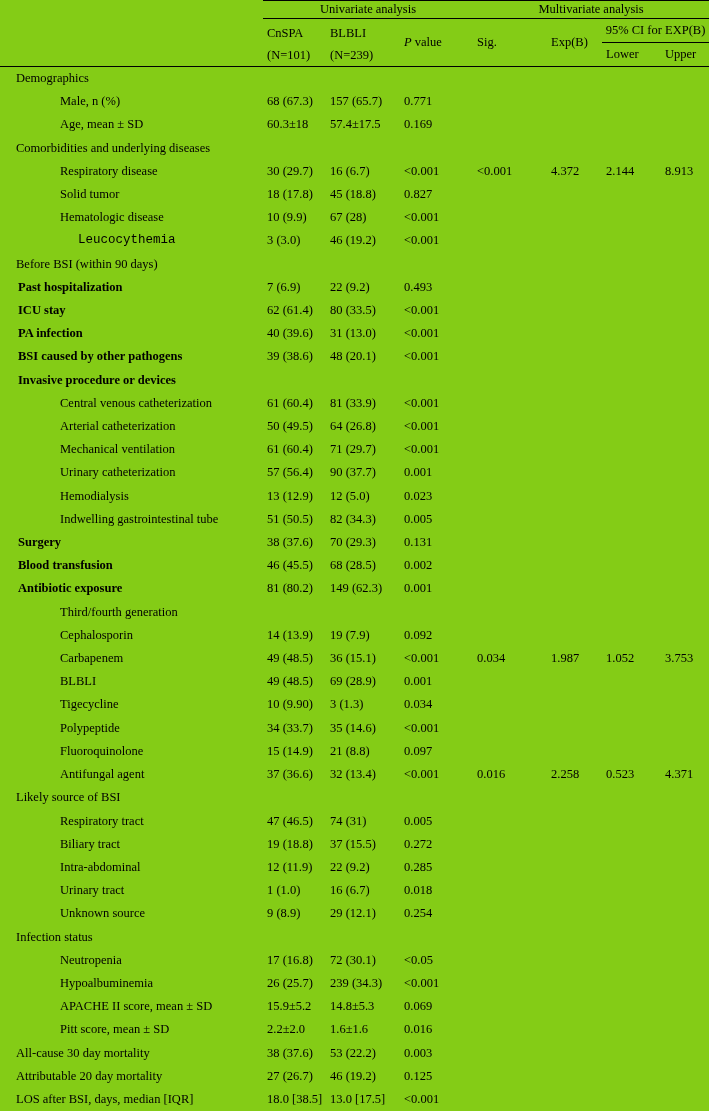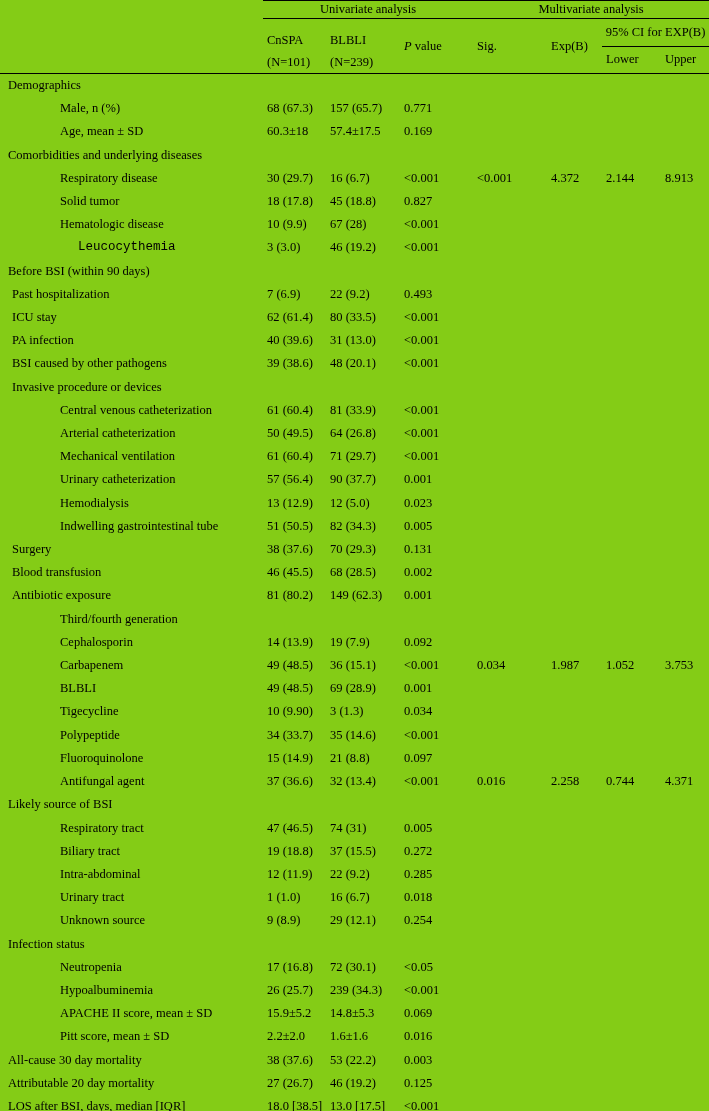--- a/index.html
+++ b/index.html
@@ -31,39 +31,39 @@
     overflow: hidden;
   }
   thead th { vertical-align: middle; }
   .group {
     border-top: 1px solid #000000;
     border-bottom: 1px solid #000000;
     text-align: center;
     height: 17px;
   }
   .head-bottom { border-bottom: 1px solid #000000; }
-  .two-line { vertical-align: top; padding-top: 10px; }
+  .two-line { vertical-align: top; padding-top: 3px; }
   .two-line div { height: 22px; line-height: 22px; padding-left: 4px; }
   .mid { vertical-align: middle; padding-left: 4px; }
   .ci-head {
     text-align: center;
     border-bottom: 1px solid #000000;
     height: 22px;
     vertical-align: middle;
   }
   .sub-head { height: 22px; padding-left: 4px; vertical-align: middle; }
   .it { font-style: italic; }
   tbody td {
     height: 23.2px;
     line-height: 23.2px;
     vertical-align: middle;
   }
   td.val { padding-left: 4px; }
-  td.lbl.i0 { padding-left: 8px; }
-  td.lbl.i1 { padding-left: 12px; }
+  td.lbl.i0 { padding-left: 16px; }
+  td.lbl.i1 { padding-left: 18px; font-weight: bold; }
   td.lbl.i2 { padding-left: 60px; margin-left: 8px; }
   td.lbl.i3 { padding-left: 78px; font-family: Liberation Mono, monospace; }
 </style>
 </head>
 <body>
 
 <div class="page">
   <table>
     <colgroup>
       <col style="width:263px">
@@ -401,21 +401,21 @@
           <td class="val"></td>
           <td class="val"></td>
         </tr>
         <tr>
           <td class="lbl i2">Antifungal agent</td>
           <td class="val">37 (36.6)</td>
           <td class="val">32 (13.4)</td>
           <td class="val">&lt;0.001</td>
           <td class="val">0.016</td>
           <td class="val">2.258</td>
-          <td class="val">0.744</td>
+          <td class="val">0.523</td>
           <td class="val">4.371</td>
         </tr>
         <tr>
           <td class="lbl i0">Likely source of BSI</td>
           <td class="val"></td>
           <td class="val"></td>
           <td class="val"></td>
           <td class="val"></td>
           <td class="val"></td>
           <td class="val"></td>

